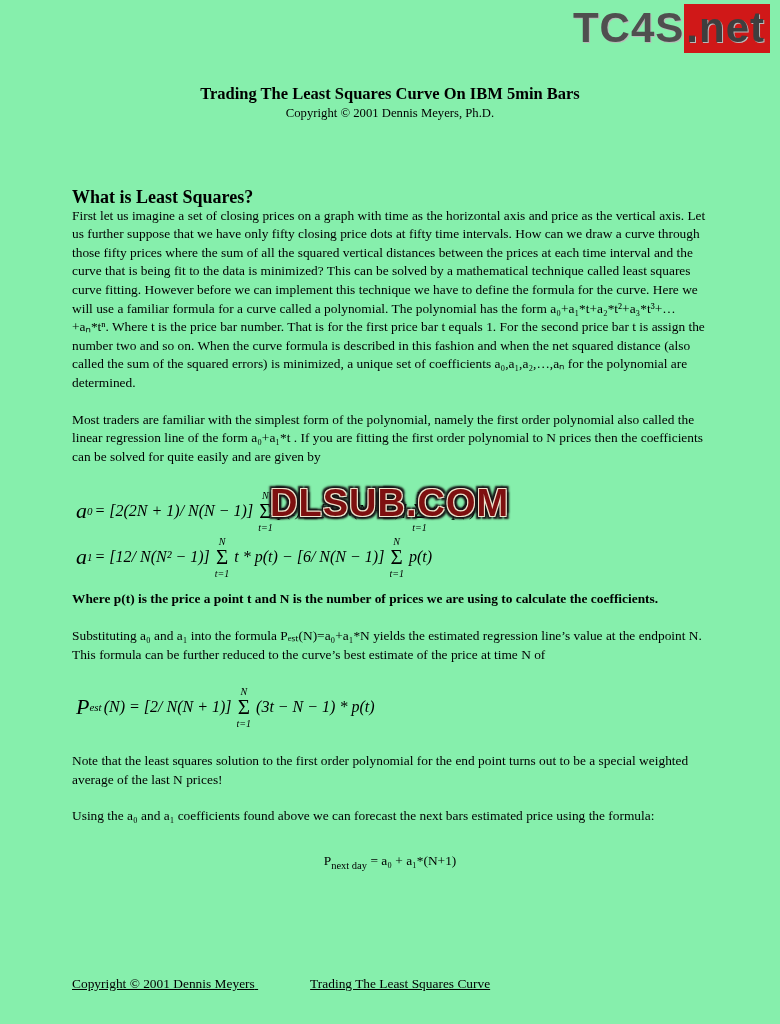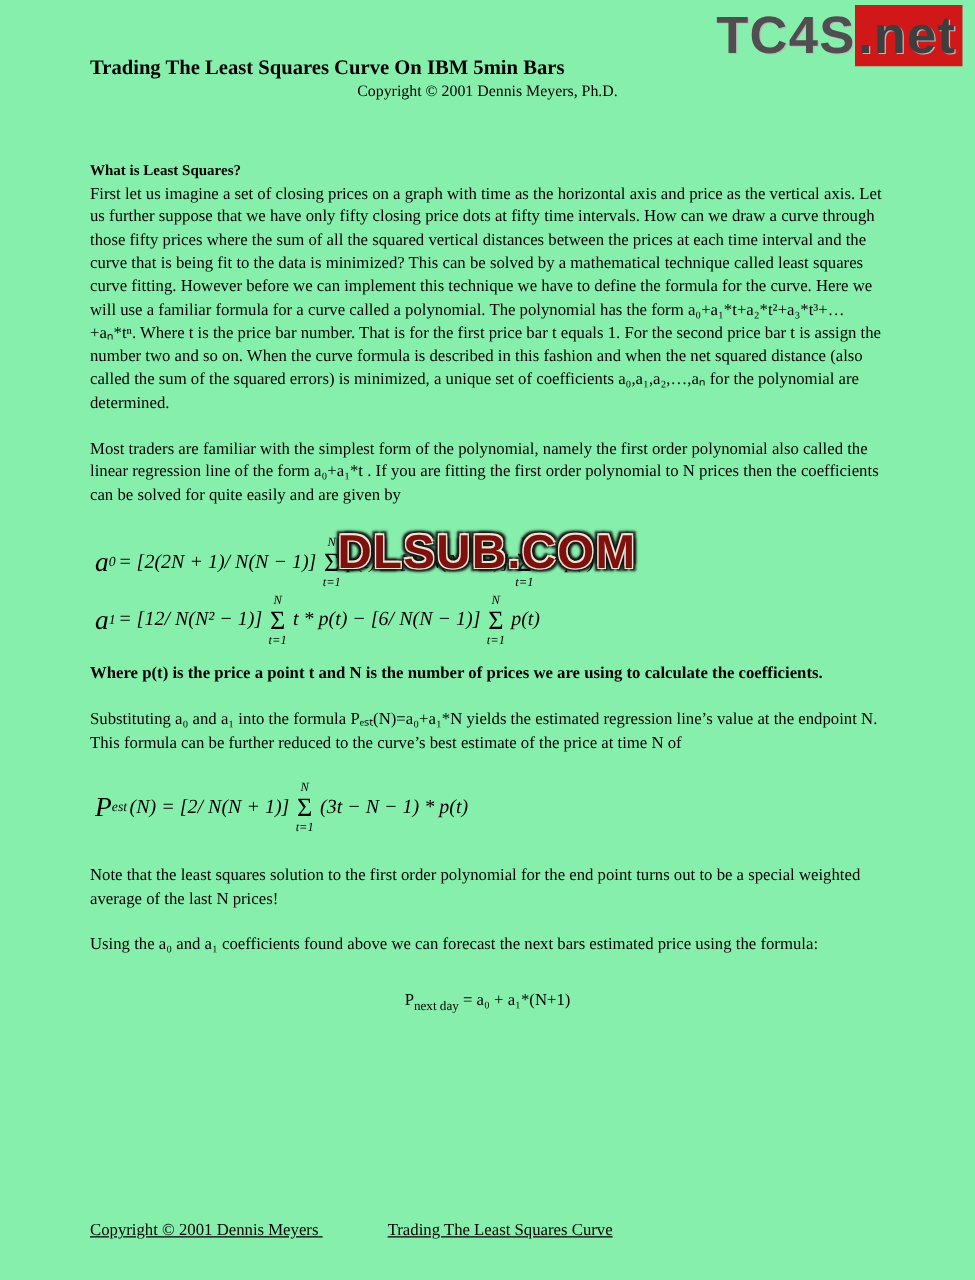--- a/index.html
+++ b/index.html
@@ -1,23 +1,23 @@
 <!DOCTYPE html>
 <html><head>
 <meta charset="utf-8">
 <style>
   html,body{margin:0;padding:0;background:#ffffff;}
   .page{
     position:relative;width:780px;height:1024px;background:#86efac;
     font-family:"Liberation Serif",serif;color:#000;overflow:hidden;
   }
   .content{position:absolute;left:72px;top:0;width:636px;}
-  .title{margin-top:44px;text-align:left;font-size:16.5px;font-weight:bold;}
+  .title{margin-top:84px;text-align:center;font-size:16.5px;font-weight:bold;}
   .subtitle{text-align:center;font-size:12.7px;margin-top:2px;}
-  .heading{font-size:12px;font-weight:bold;margin-top:46px;line-height:18.6px;}
+  .heading{font-size:18px;font-weight:bold;margin-top:67px;line-height:18.6px;}
   .para{font-size:13.4px;line-height:18.6px;margin:0;}
   .p1{margin-top:0;font-family:Liberation Serif, serif;}
   .p2{margin-top:18px;}
   .p3{margin-top:12px;font-weight:bold;}
   .p4{margin-top:18px;}
   .p5{margin-top:24px;}
   .p6{margin-top:18px;}
   .p7{margin-top:26px;text-align:center;}
   
   .formula{display:flex;align-items:center;font-style:italic;font-size:16px;

